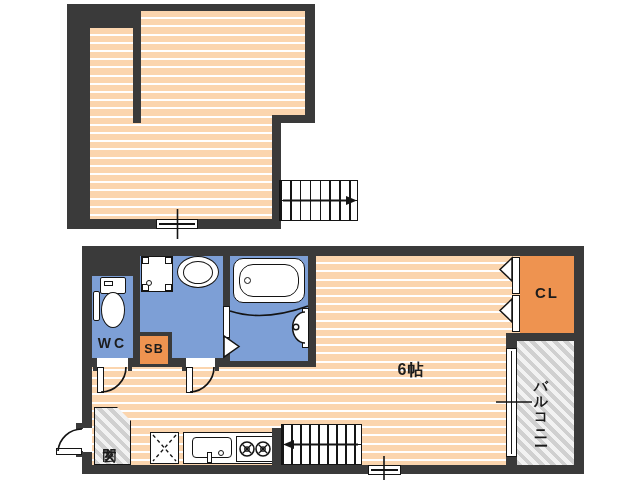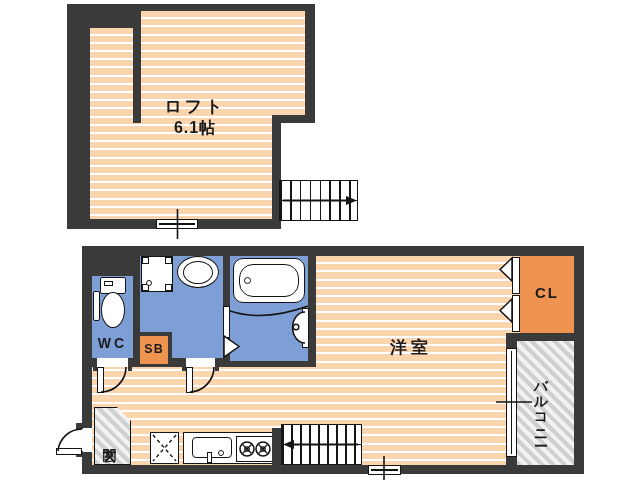--- a/index.html
+++ b/index.html
@@ -47,22 +47,20 @@
 
   <div class="abs fixture" style="left:279px;top:180px;width:79px;height:41px;
               background-image:repeating-linear-gradient(90deg,#151515 0px,#151515 1.7px,#ffffff 1.7px,#ffffff 9.9px);">
     <div class="stairline" style="top:18.6px;"></div>
   </div>
 
   <div class="abs fixture" style="left:156px;top:219px;width:42px;height:10px;">
     <div class="midline-h"></div>
   </div>
 
-  <div class="lbl" style="left:140px;top:96px;width:110px;font-size:17px;letter-spacing:3px;">ロフト</div>
-  <div class="lbl" style="left:140px;top:118px;width:110px;font-size:16px;letter-spacing:1px;">6.1帖</div>
 
   <div class="abs wall" style="left:82px;top:246px;width:502px;height:228px;"></div>
   <div class="abs floor" style="left:92px;top:256px;width:482px;height:209px;"></div>
 
   <div class="abs wall" style="left:92px;top:256px;width:224px;height:111px;"></div>
   <div class="abs blue" style="left:92px;top:276px;width:41px;height:82px;"></div>
   <div class="abs blue" style="left:140px;top:256px;width:83px;height:102px;"></div>
   <div class="abs blue" style="left:230px;top:256px;width:78px;height:105px;"></div>
 
   <div class="abs fixture thin" style="left:93px;top:291px;width:7px;height:30px;border-radius:2px;"></div>
@@ -132,21 +130,21 @@
 
   <div class="abs hatch" style="left:517px;top:341px;width:57px;height:124px;"></div>
   <div class="abs wall" style="left:506px;top:341px;width:11px;height:7px;"></div>
   <div class="abs wall" style="left:506px;top:457px;width:11px;height:10px;"></div>
   <div class="abs fixture" style="left:506px;top:348px;width:11px;height:109px;">
     <div class="midline-v"></div>
   </div>
 
   <div class="lbl" style="left:92px;top:335px;width:41px;font-size:14px;letter-spacing:3px;">WC</div>
   <div class="lbl" style="left:139px;top:342px;width:30px;font-size:12.5px;letter-spacing:1px;">SB</div>
-  <div class="lbl" style="left:358px;top:337px;width:106px;font-size:17px;letter-spacing:4px;">洋室</div>
+  <div class="lbl" style="left:358px;top:360px;width:106px;font-size:16px;letter-spacing:1px;">6帖</div>
   <div class="lbl" style="left:520px;top:284px;width:54px;font-size:15px;letter-spacing:2px;">CL</div>
   <div class="lbl vert" style="left:532px;top:352px;height:104px;font-size:14px;letter-spacing:1px;">バルコニー</div>
   <div class="lbl vert" style="left:100px;top:415px;height:46px;font-size:13.5px;">玄関</div>
 
   <svg class="abs" style="left:0;top:0;pointer-events:none;" width="640" height="480" viewBox="0 0 640 480">
 
     <line x1="177.5" y1="209" x2="177.5" y2="239" stroke="#141414" stroke-width="1.6"></line>
     <line x1="163" y1="224" x2="172" y2="224" stroke="#141414" stroke-width="1.4"></line>
 
     <line x1="283" y1="200.5" x2="347" y2="200.5" stroke="#151515" stroke-width="1.8"></line>

